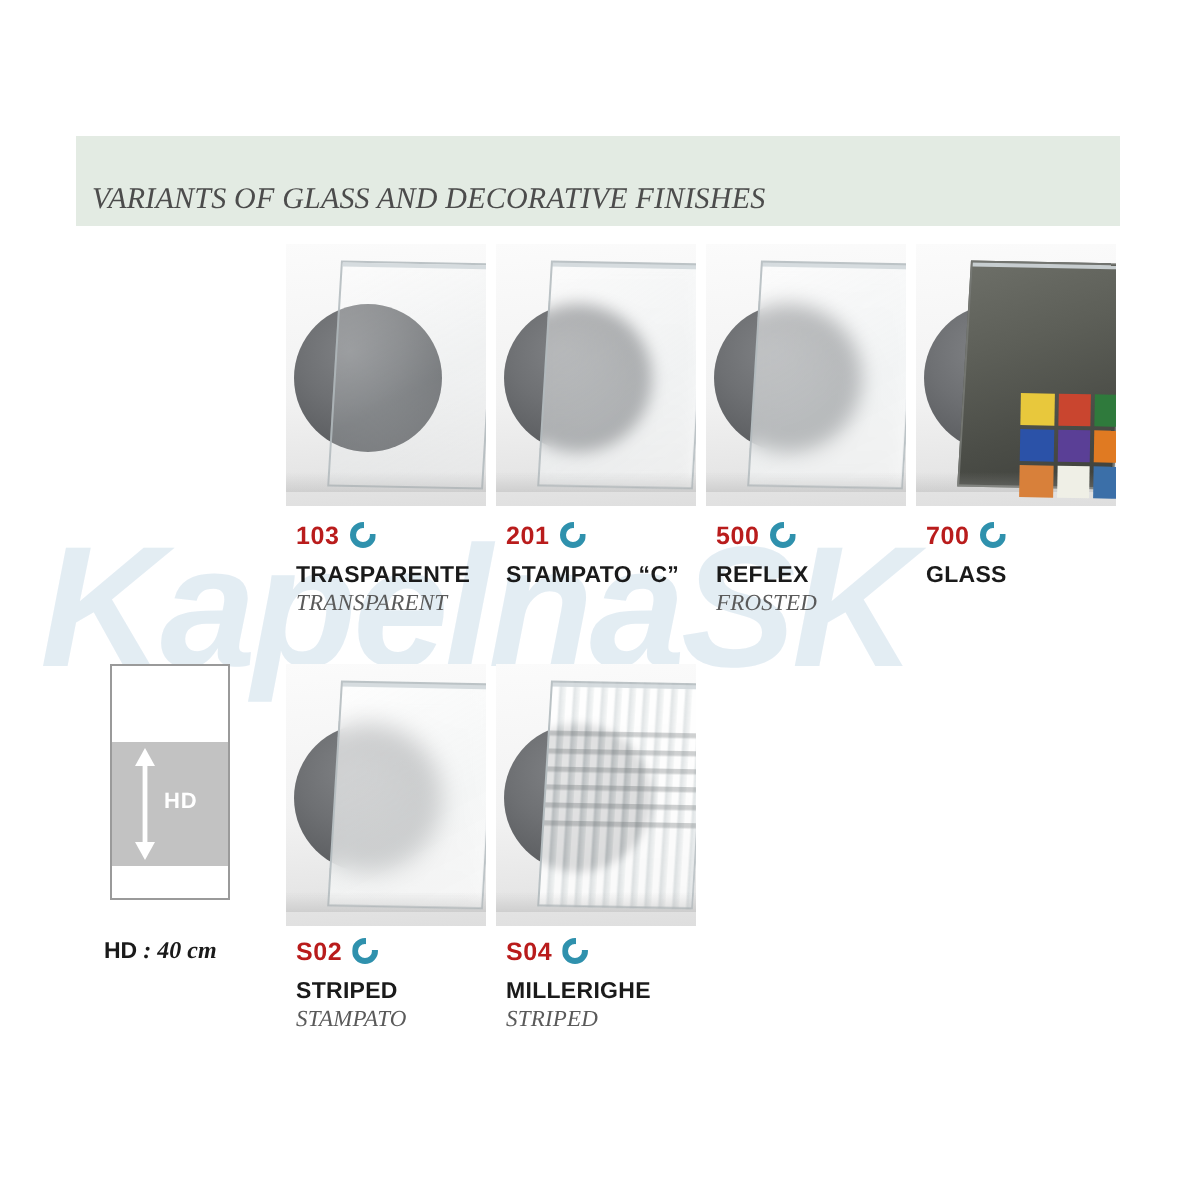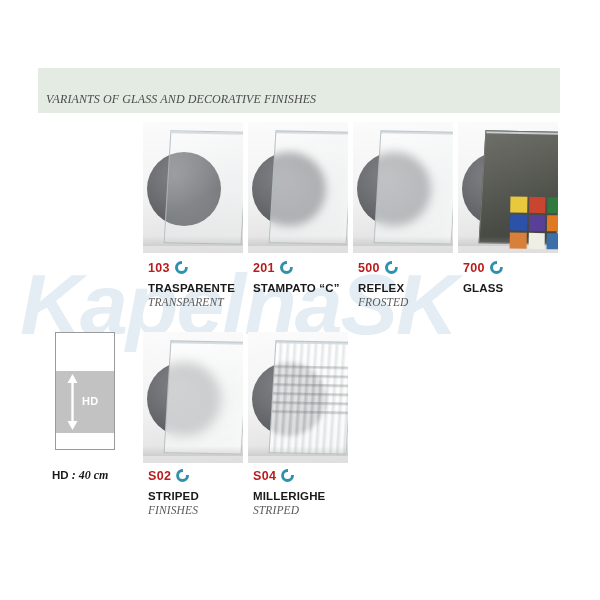--- a/index.html
+++ b/index.html
@@ -58,21 +58,21 @@
     letter-spacing: .2px;
     color: #1c1c1c;
     white-space: nowrap;
   }
   #header-band .title-en {
     position: absolute;
     left: 8px;
     top: 24px;
     font-family: "Liberation Serif", serif;
     font-style: italic;
-    font-size: 12px;
+    font-size: 15px;
     color: #4c4c4c;
     letter-spacing: .1px;
     white-space: nowrap;
   }
 
   
   .sample-card { position: absolute; z-index: 3; }
   .thumb {
     position: relative;
     width: 100px;
@@ -414,21 +414,21 @@
     <div class="tableline"></div>
   </div>
 </div>
 
 <div class="label-block" style="left:148px; top:468px;">
   <div class="code-row">
     <span class="code">S02</span>
     <span class="c-icon"></span>
   </div>
   <div class="name-it">STRIPED</div>
-  <div class="name-en">FINISHES</div>
+  <div class="name-en">STAMPATO</div>
 </div>
 
 <div class="label-block" style="left:253px; top:468px;">
   <div class="code-row">
     <span class="code">S04</span>
     <span class="c-icon"></span>
   </div>
   <div class="name-it">MILLERIGHE</div>
   <div class="name-en">STRIPED</div>
 </div>

